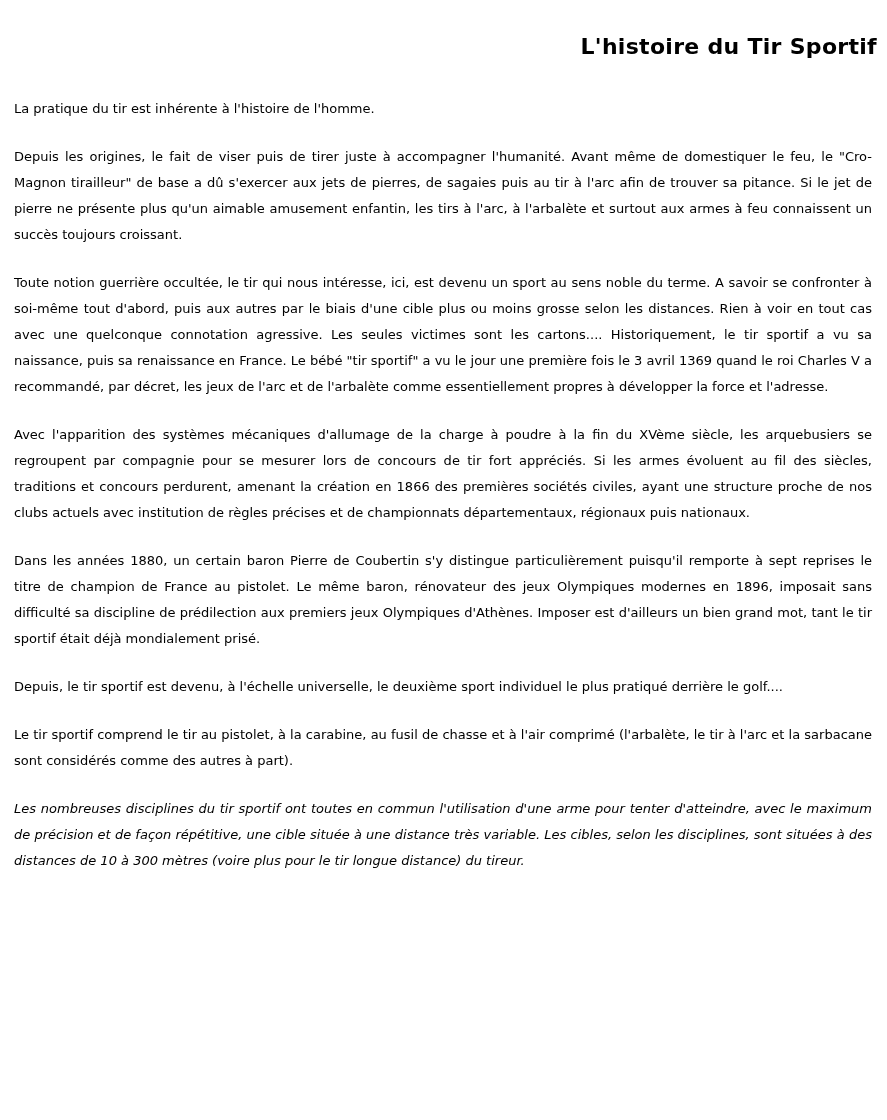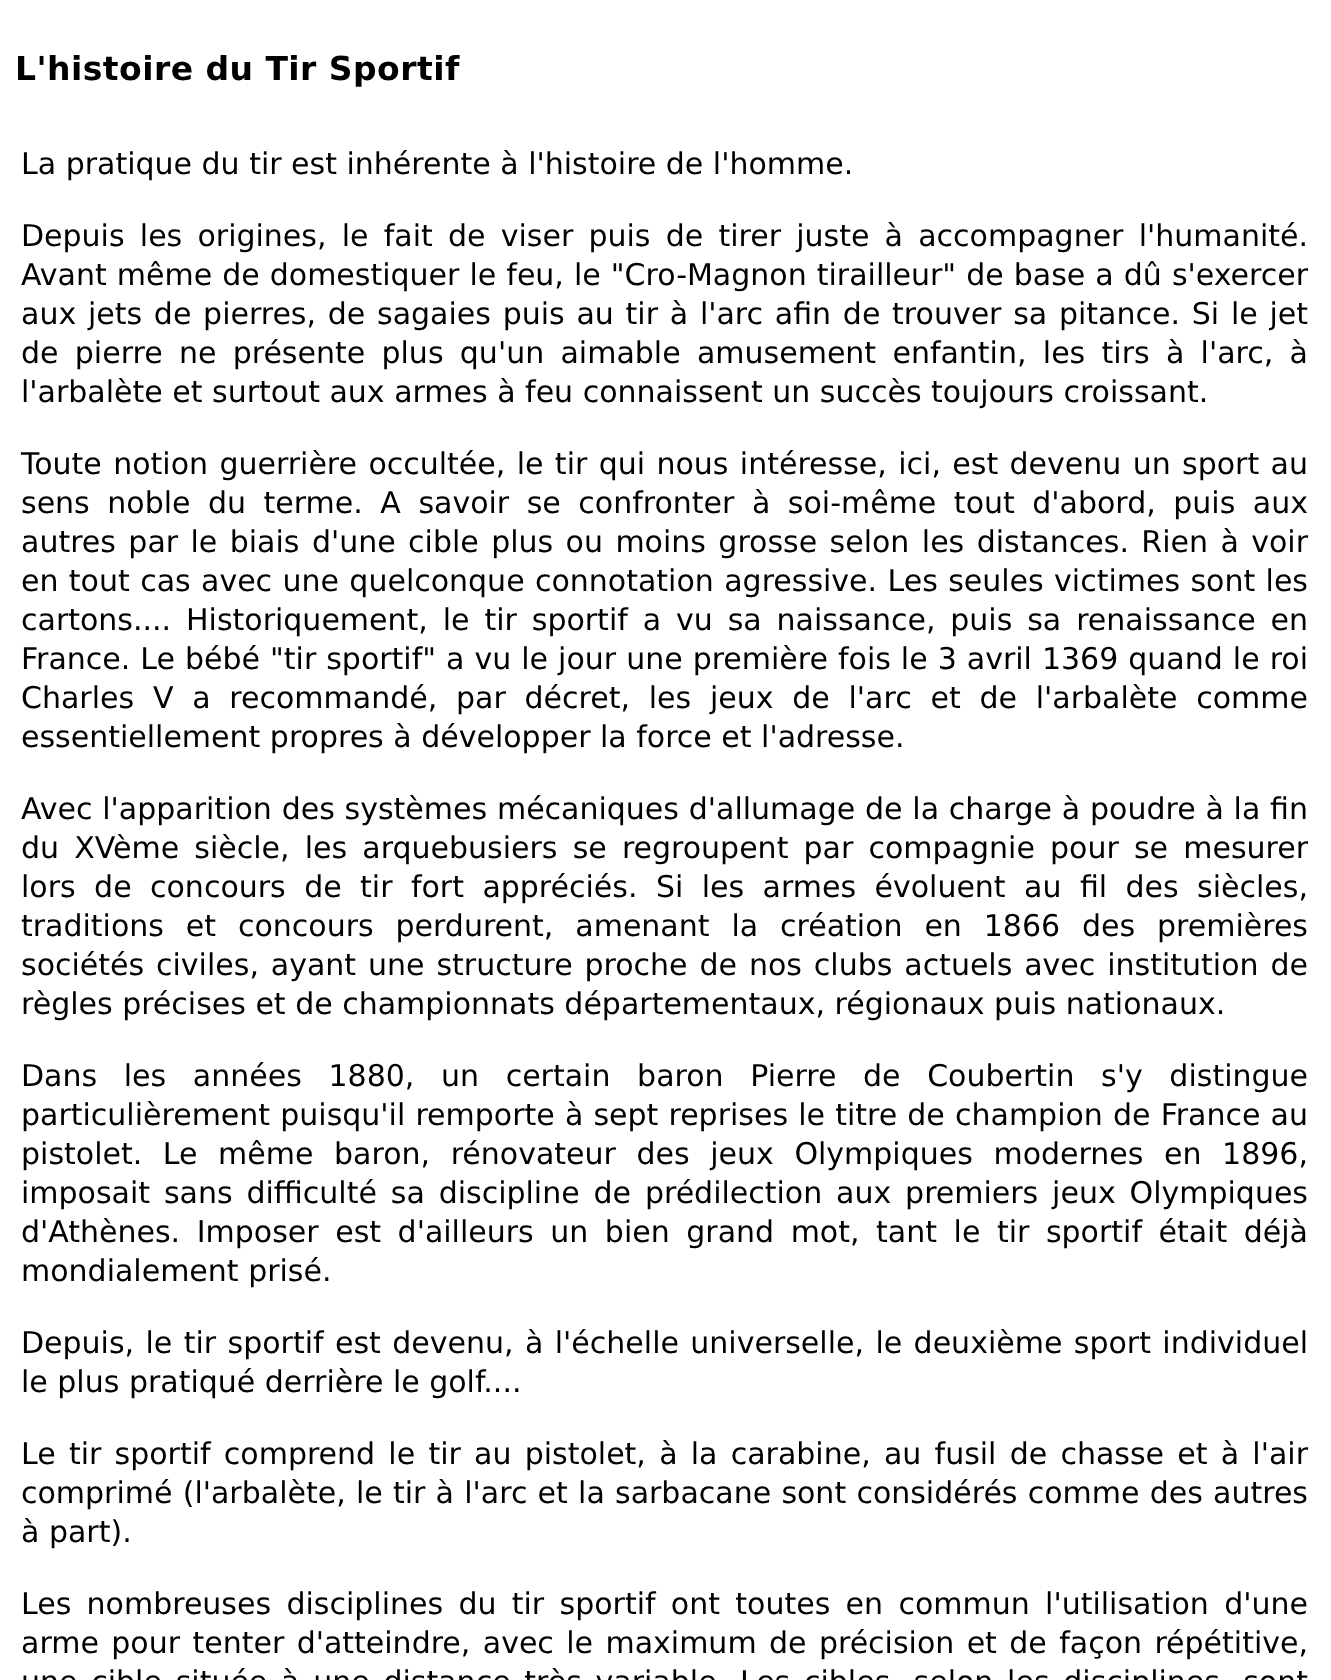--- a/index.html
+++ b/index.html
@@ -14,46 +14,47 @@
     color: #000000;
   }
   .page {
     width: 887px;
     min-height: 1120px;
     box-sizing: border-box;
     padding: 26px 10px 10px 10px;
     background: #ffffff;
   }
   .doc-title {
-    text-align: left;
+    text-align: right;
     font-size: 22px;
     font-weight: bold;
     letter-spacing: 0.3px;
     margin: 8px 0 0 0;
     padding: 0;
     line-height: 1.2;
   }
   .body-text {
     margin: 0;
     padding: 0;
   }
   .para {
-    font-size: 20px;
+    font-size: 13px;
     line-height: 26px;
     text-align: justify;
     text-justify: inter-word;
     margin: 14px 0 22px 0;
     padding: 0 5px 0 4px;
     hyphens: none;
   }
   .para.first {
     margin-top: 36px;
   }
   .para:last-child {
     margin-bottom: 0;
+    font-style: italic;
   }
 </style>
 </head>
 <body>
 
 <div class="page">
 
   <h1 class="doc-title">L'histoire du Tir Sportif</h1>
 
   <div class="body-text">

